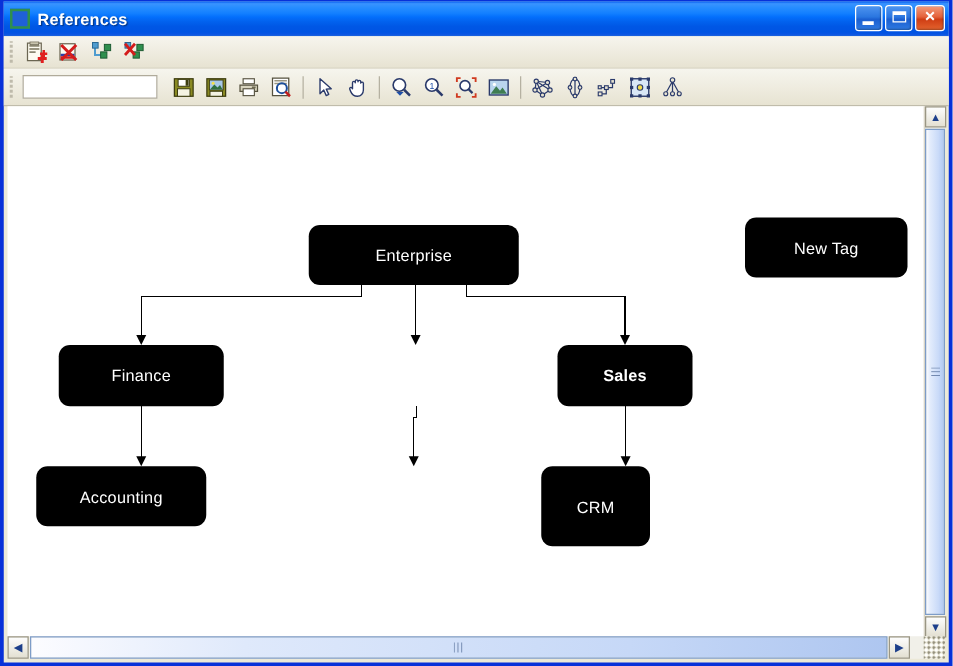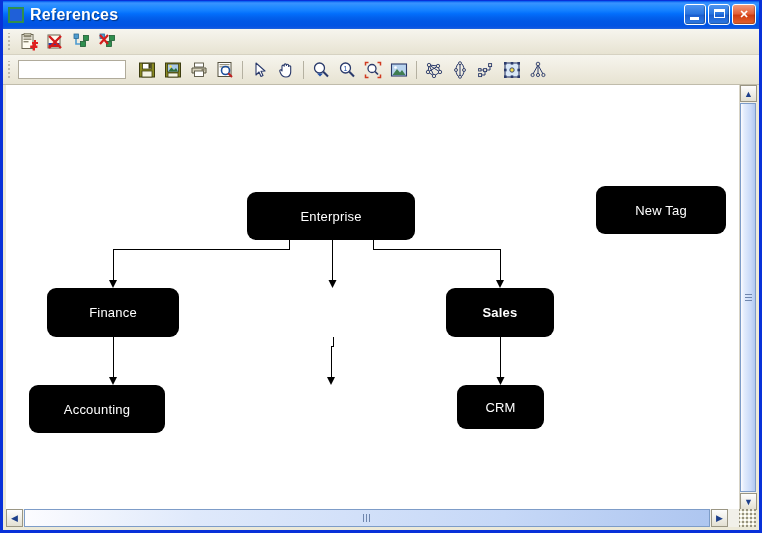--- a/index.html
+++ b/index.html
@@ -49,21 +49,21 @@
     height: 16px;
     margin-left: 5px;
     margin-right: 6px;
     box-sizing: border-box;
     border: 2px solid #2f8f4e;
     background: #1f60d8;
     flex: 0 0 auto;
   }
   .title-text {
     color: #ffffff;
-    font-size: 16px;
+    font-size: 13px;
     font-weight: bold;
     letter-spacing: .2px;
     text-shadow: 1px 1px 1px rgba(0,0,0,.45);
     white-space: nowrap;
   }
   .title-buttons {
     position: absolute;
     right: 3px;
     top: 3px;
     display: flex;
@@ -171,21 +171,20 @@
     width: 739px;
     height: 425px;
     background: #ffffff;
     overflow: hidden;
   }
   .canvas {
     position: absolute;
     left: 0; top: 0;
     width: 739px;
     height: 425px;
-    margin-top: 12px;
   }
   .node {
     position: absolute;
     background: #000000;
     border-radius: 9px;
     color: #ffffff;
     display: flex;
     align-items: center;
     justify-content: center;
     font-family: "Liberation Sans", sans-serif;
@@ -555,21 +554,21 @@
 
       <div class="node" style="left:440px; top:191px; width:108px; height:49px;font-weight:bold;">
         <span>Sales</span>
       </div>
 
       <div class="node" style="left:23px; top:288px; width:136px; height:48px;">
         <span>Accounting</span>
       </div>
 
 
-      <div class="node" style="left:451px; top:288px; width:87px; height:44px;">
+      <div class="node" style="left:427px; top:288px; width:87px; height:64px;">
         <span>CRM</span>
       </div>
 
       <div class="node" style="left:590px; top:89px; width:130px; height:48px;text-align:center;">
         <span>New Tag</span>
       </div>
 
     </div>
   </div>
 

